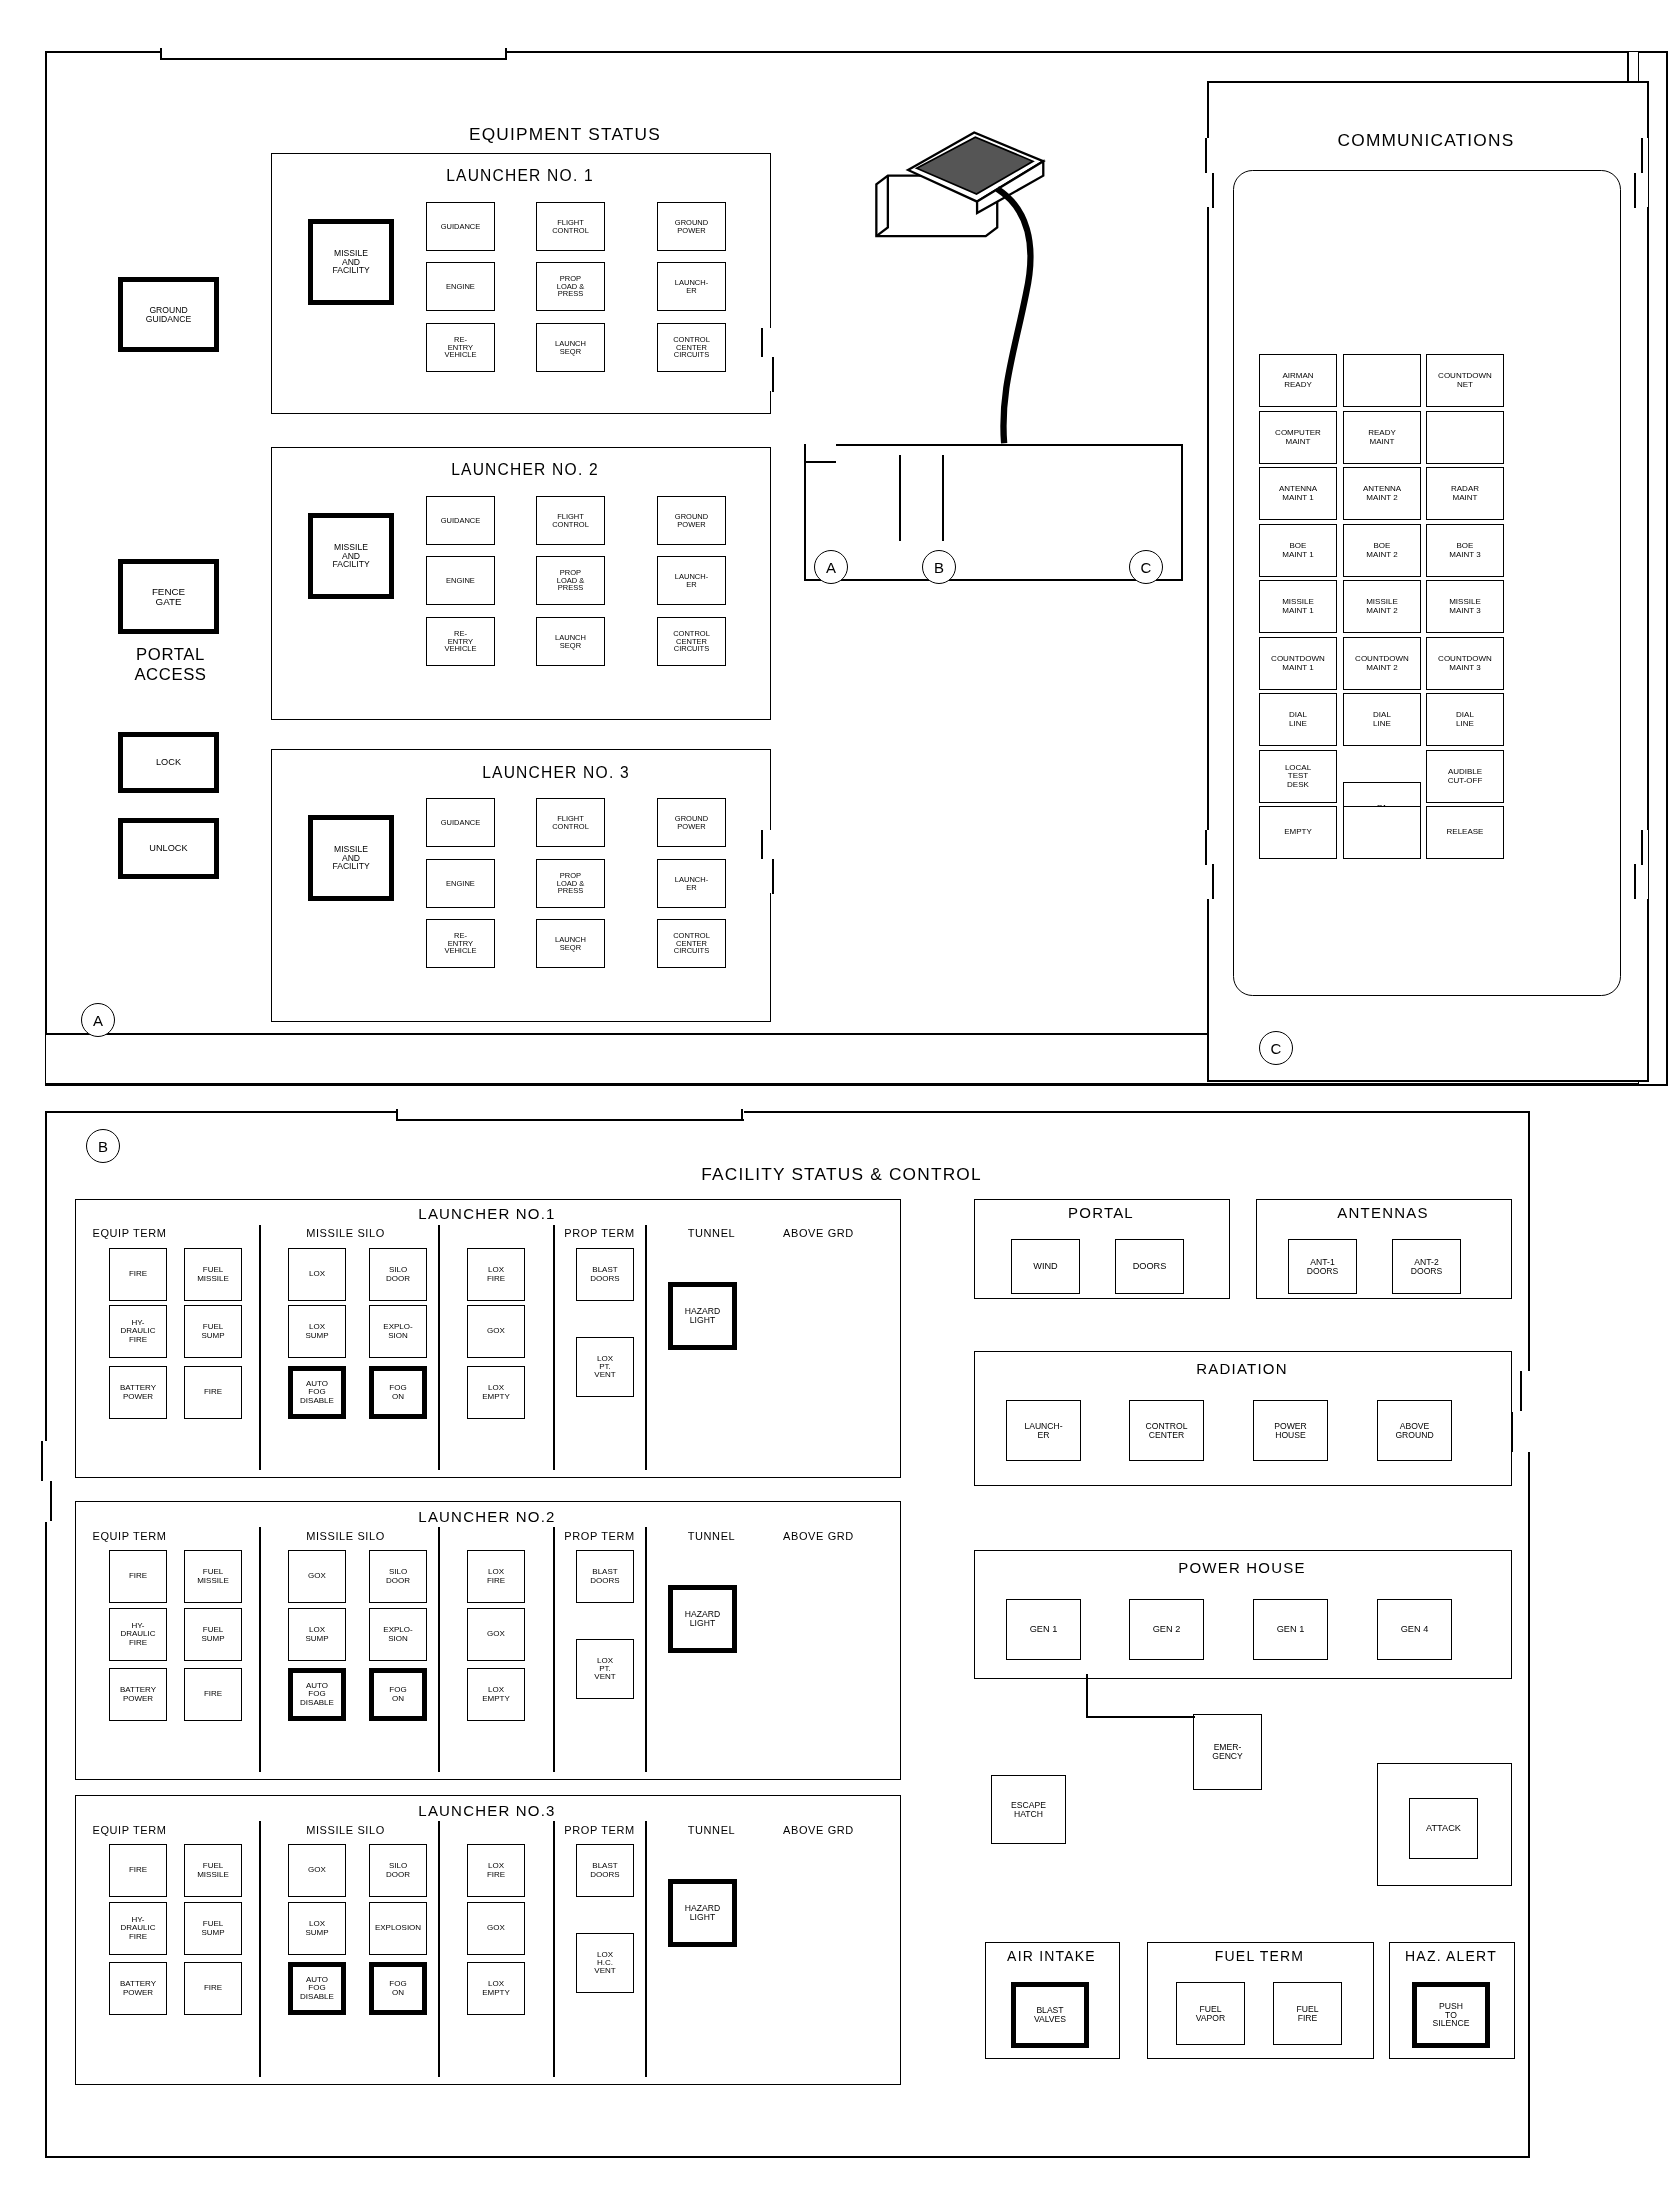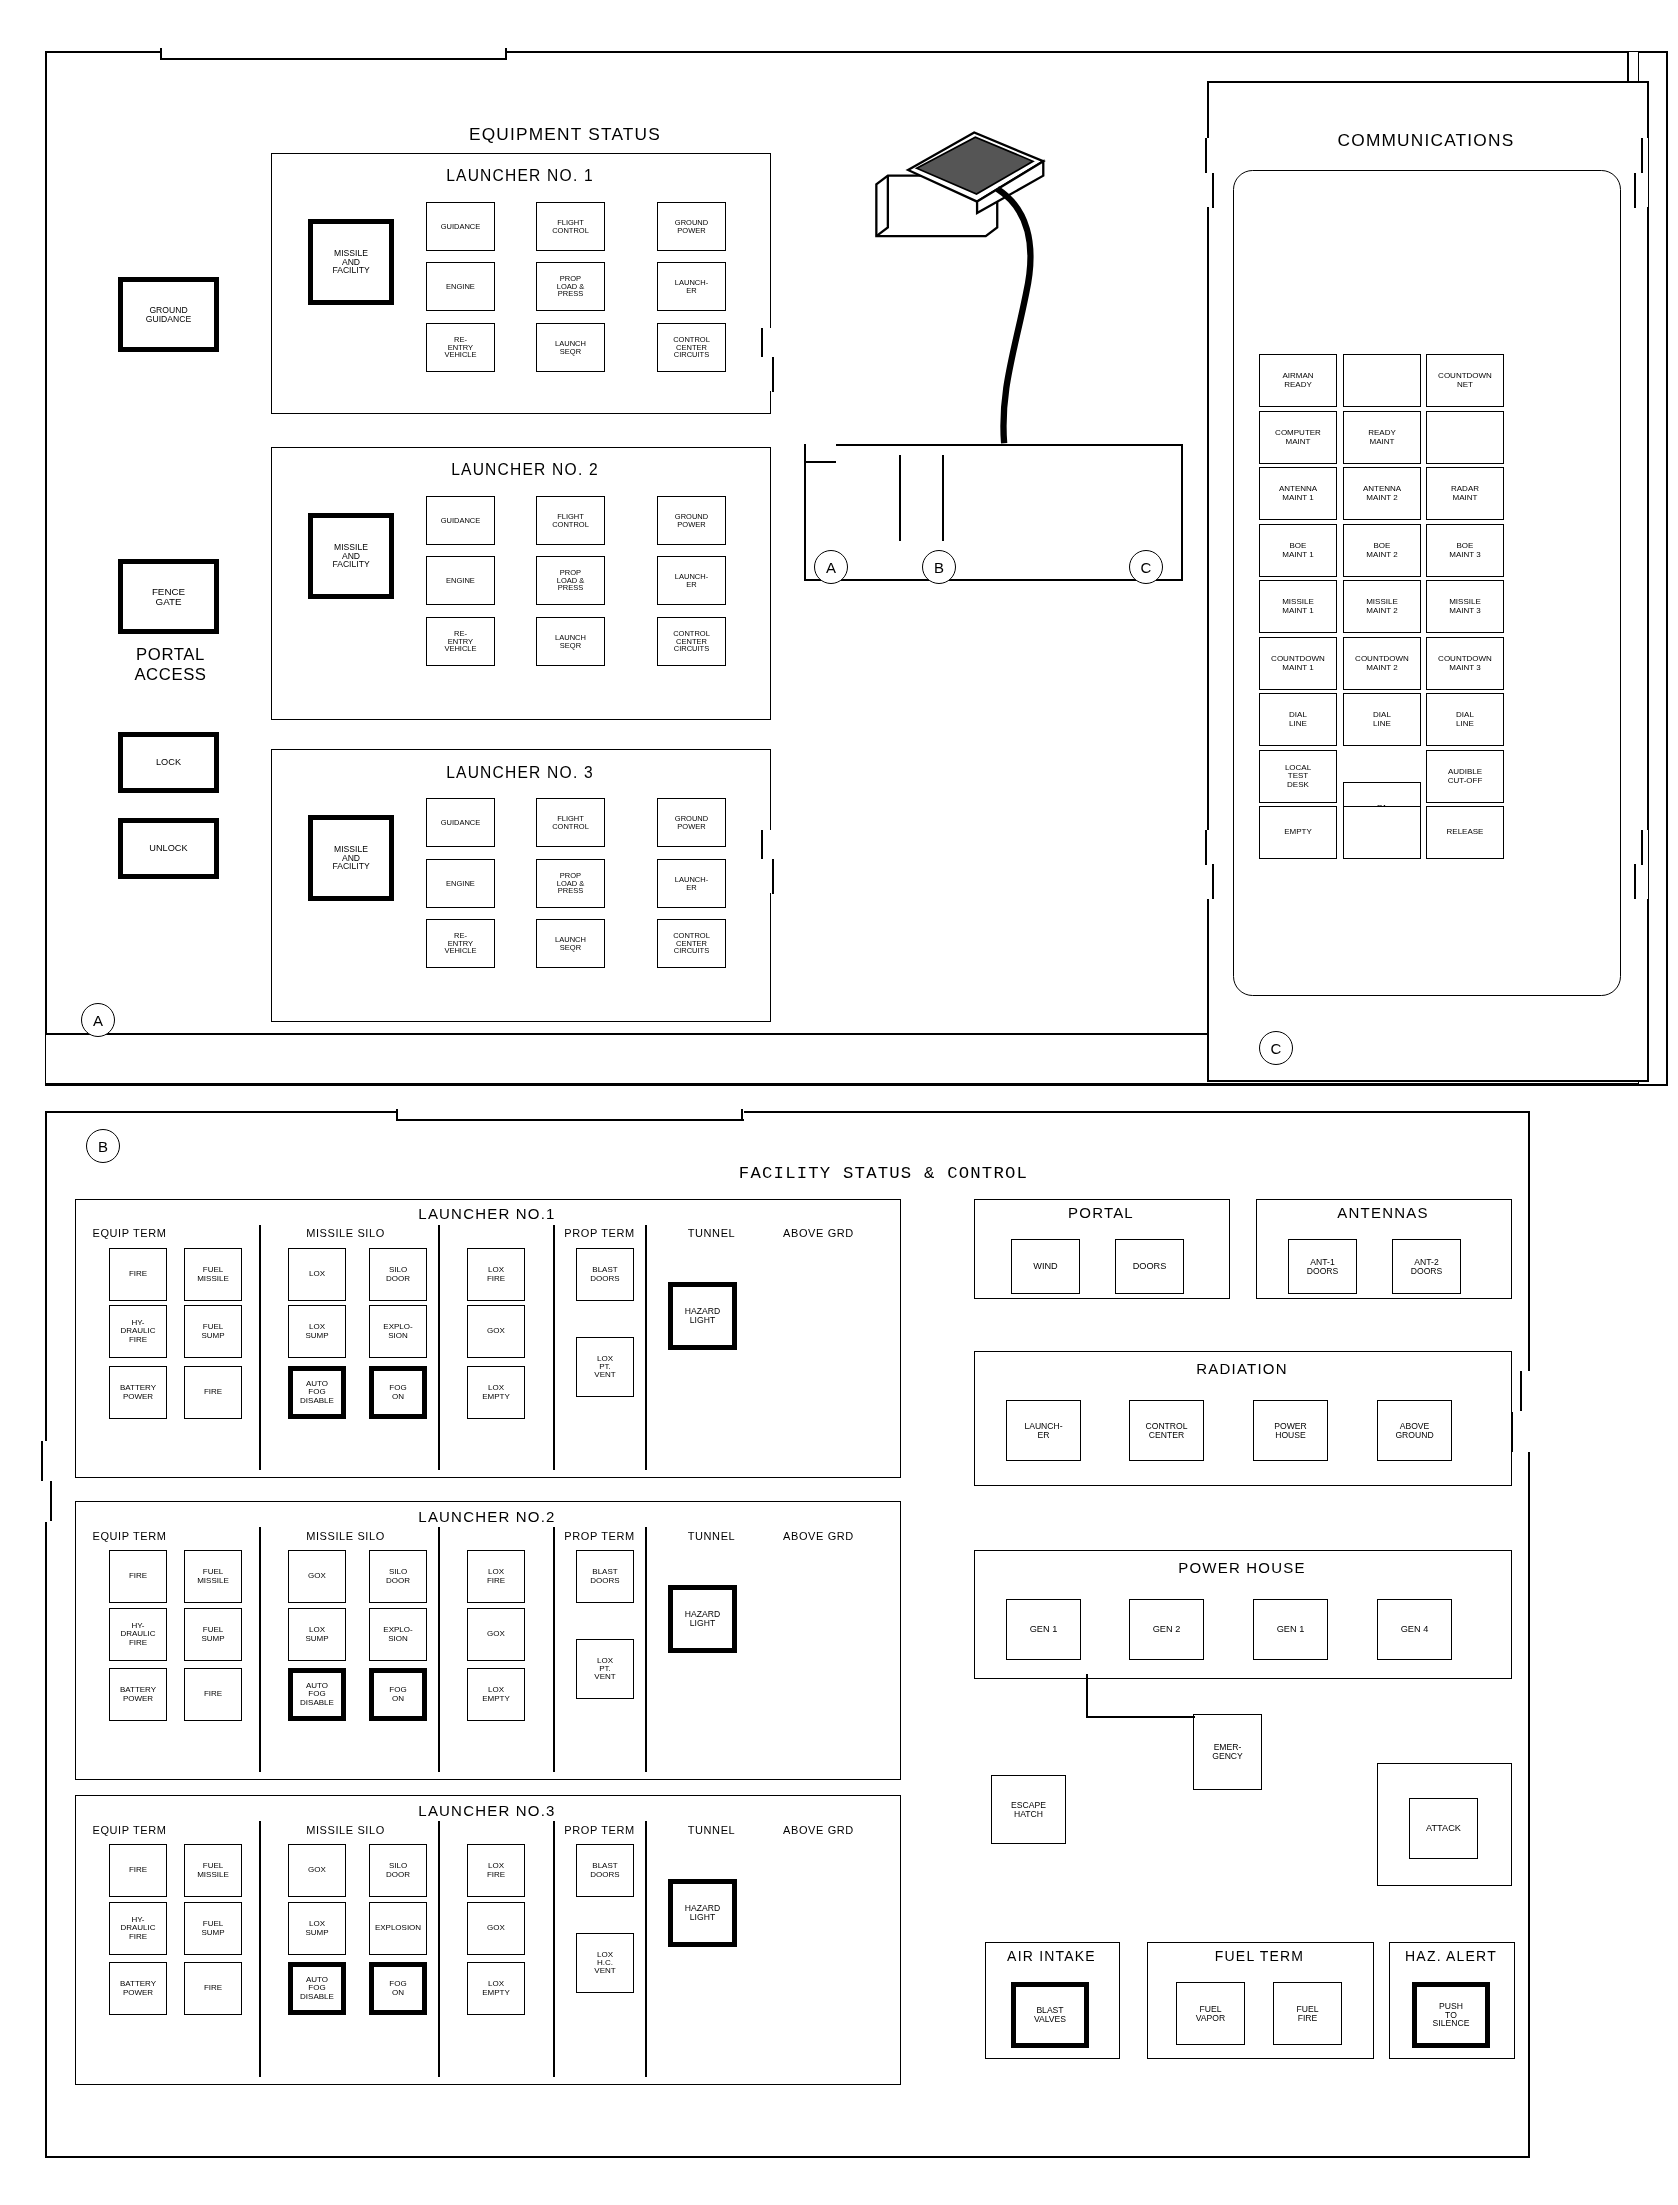--- a/index.html
+++ b/index.html
@@ -109,21 +109,21 @@
     <div class="btn f13" style="left: 426px; top: 617px; width: 69px; height: 49px;">
       <span>RE-<br>ENTRY<br>VEHICLE</span>
     </div>
     <div class="btn f13" style="left: 536px; top: 617px; width: 69px; height: 49px;">
       <span>LAUNCH<br>SEQR</span>
     </div>
     <div class="btn f13" style="left: 657px; top: 617px; width: 69px; height: 49px;">
       <span>CONTROL<br>CENTER<br>CIRCUITS</span>
     </div>
     <div class="grp" style="left: 271px; top: 749px; width: 498px; height: 271px; border-width: 1.7px;"></div>
-    <div class="ttl" style="left: 271px; top: 764px; width: 498px; font-size: 15.6px;">LAUNCHER NO. 3</div>
+    <div class="ttl" style="left: 271px; top: 764px; width: 498px; font-size: 15.6px; padding-left: 36px;">LAUNCHER NO. 3</div>
     <div class="btn hv f15" style="left: 308px; top: 815px; width: 86px; height: 86px;">
       <span>MISSILE<br>AND<br>FACILITY</span>
     </div>
     <div class="btn f13" style="left: 426px; top: 798px; width: 69px; height: 49px;">
       <span>GUIDANCE</span>
     </div>
     <div class="btn f13" style="left: 536px; top: 798px; width: 69px; height: 49px;">
       <span>FLIGHT<br>CONTROL</span>
     </div>
     <div class="btn f13" style="left: 657px; top: 798px; width: 69px; height: 49px;">
@@ -275,21 +275,21 @@
     <div class="wline" style="left: 398px; top: 1119px; width: 346px; height: 2.3px;"></div>
     <div class="wline" style="left: 396px; top: 1109px; width: 2.3px; height: 11.5px;"></div>
     <div class="wline" style="left: 741px; top: 1109px; width: 2.3px; height: 11.5px;"></div>
     <div class="notch" style="left: 40px; top: 1441px; width: 11.5px; height: 81px;"></div>
     <div class="wline" style="left: 41px; top: 1441px; width: 2.3px; height: 40px;"></div>
     <div class="wline" style="left: 50px; top: 1481px; width: 2.3px; height: 40px;"></div>
     <div class="notch" style="left: 1519px; top: 1371px; width: 11.5px; height: 81px;"></div>
     <div class="wline" style="left: 1520px; top: 1371px; width: 2.3px; height: 40px;"></div>
     <div class="wline" style="left: 1511px; top: 1412px; width: 2.3px; height: 40px;"></div>
     <div class="circ" style="left: 86px; top: 1129px; width: 32px; height: 32px;">B</div>
-    <div class="ttl" style="left: 538px; top: 1164px; width: 691px; font-size: 17.3px; font-family: Liberation Mono, monospace;">FACILITY STATUS &amp; CONTROL</div>
+    <div class="ttl" style="left: 496px; top: 1164px; width: 691px; font-size: 17.3px;">FACILITY STATUS &amp; CONTROL</div>
     <div class="grp" style="left: 75px; top: 1199px; width: 824px; height: 277px; border-width: 1.7px;"></div>
     <div class="ttl" style="left: 75px; top: 1205px; width: 824px; font-size: 15px;">LAUNCHER NO.1</div>
     <div class="lbl" style="left: 72px; top: 1227px; width: 115px; font-size: 11px;">EQUIP TERM</div>
     <div class="lbl" style="left: 288px; top: 1227px; width: 115px; font-size: 11px;">MISSILE SILO</div>
     <div class="lbl" style="left: 542px; top: 1227px; width: 115px; font-size: 11px;">PROP TERM</div>
     <div class="lbl" style="left: 654px; top: 1227px; width: 115px; font-size: 11px;">TUNNEL</div>
     <div class="lbl" style="left: 761px; top: 1227px; width: 115px; font-size: 11px;">ABOVE GRD</div>
     <div class="btn f14" style="left: 109px; top: 1248px; width: 58px; height: 53px;">
       <span>FIRE</span>
     </div>

